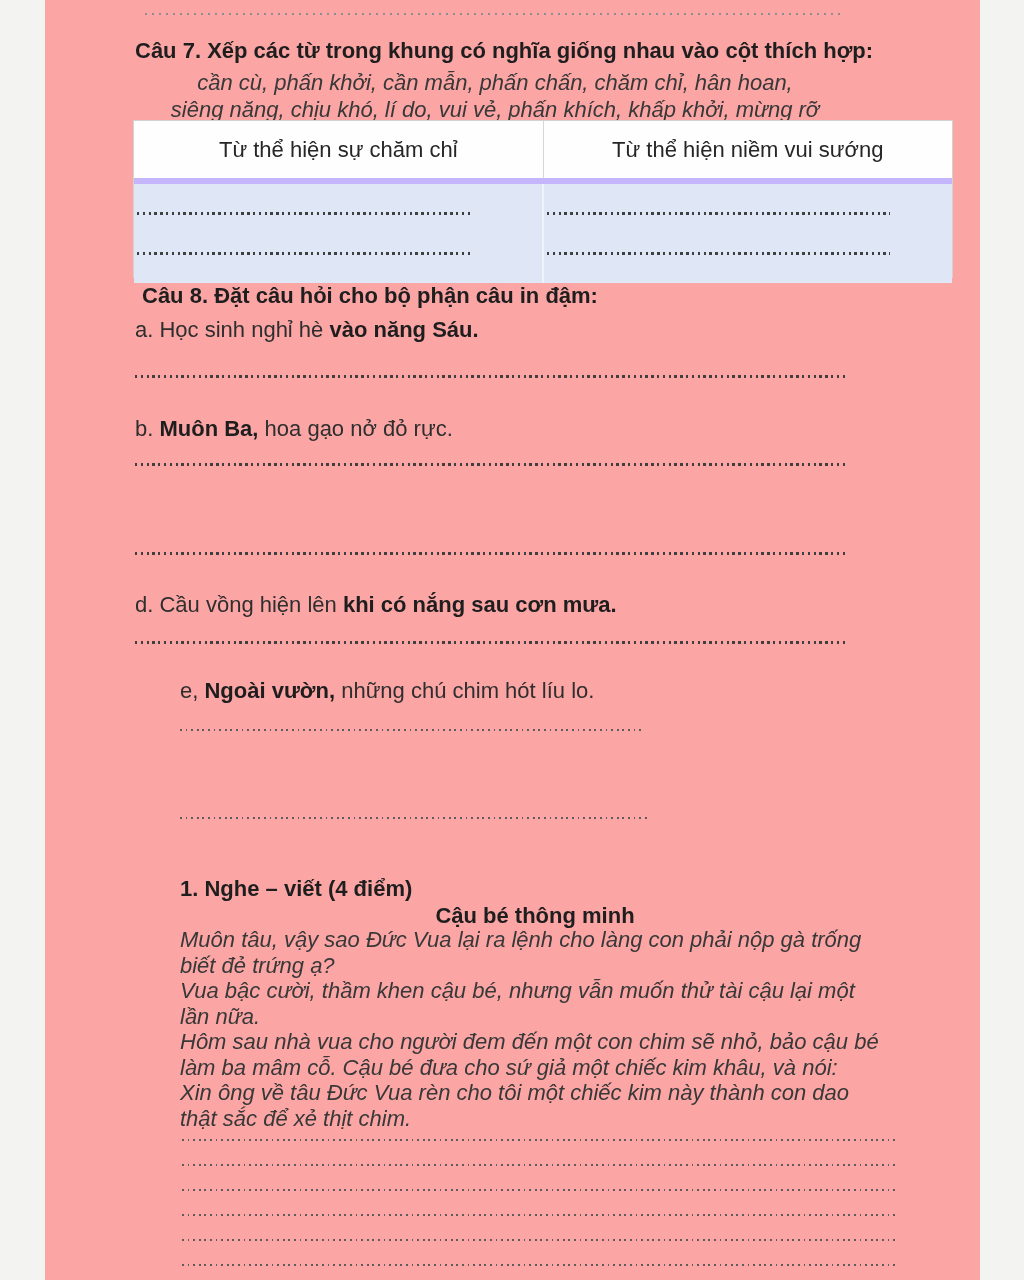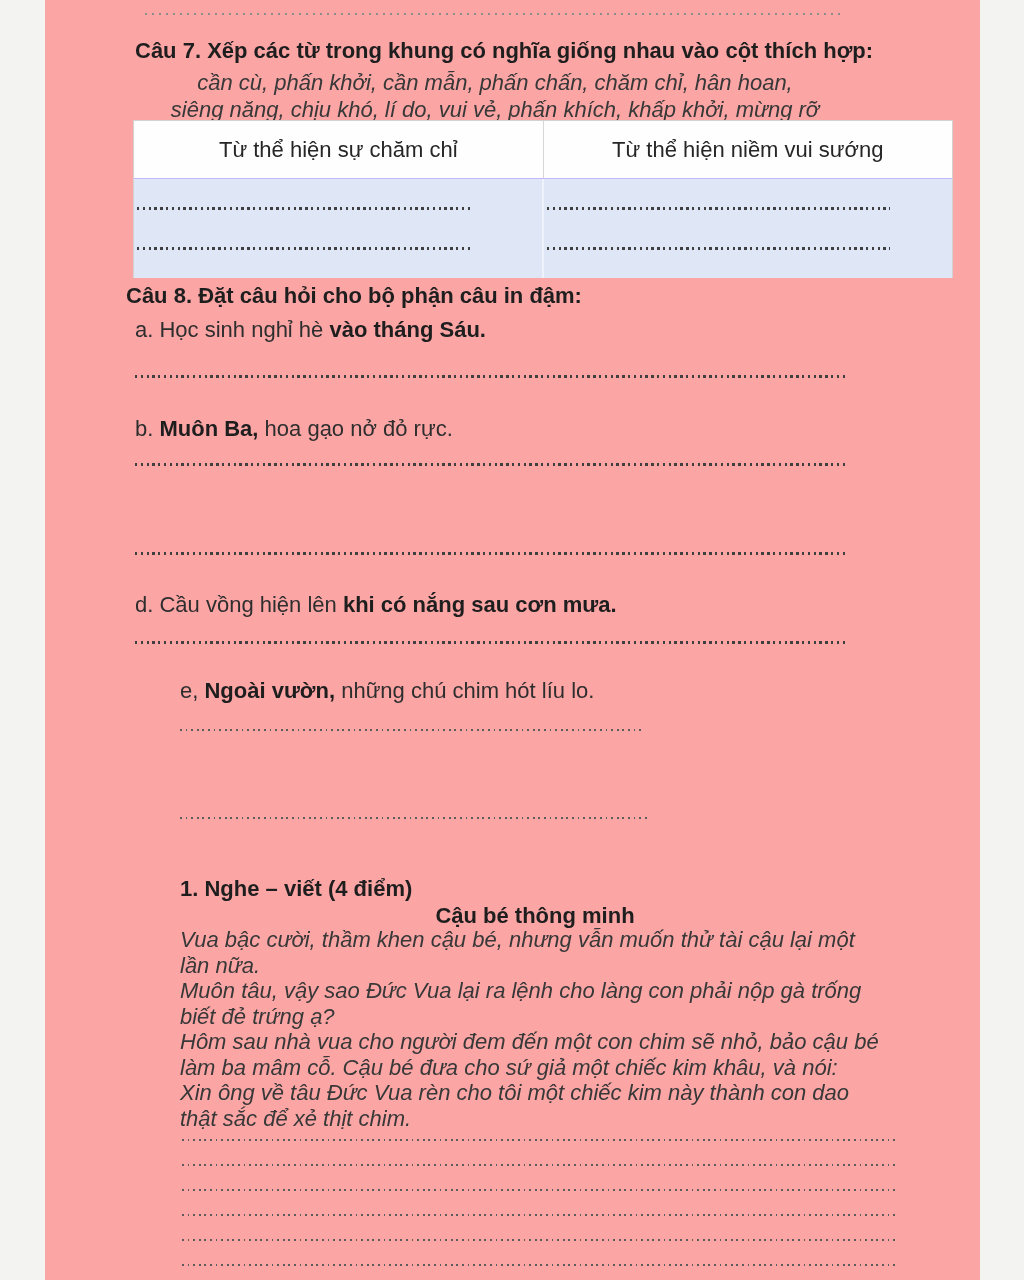--- a/index.html
+++ b/index.html
@@ -19,21 +19,21 @@
   .center{text-align:center;}
   
   .dots{height:3px;background:repeating-linear-gradient(90deg,#3f3f3f 0 2.3px,transparent 2.3px 5.8px);}
   .dots.fine{height:2px;background:repeating-linear-gradient(90deg,#5c5c5c 0 1.9px,transparent 1.9px 5.6px);}
   .dots.rule{height:2px;background:repeating-linear-gradient(90deg,#8d8d8d 0 1.8px,transparent 1.8px 7px);}
   
   .word-table{
     position:absolute;left:133px;top:120px;width:820px;height:158px;
     border:1px solid #d2d2d2;box-sizing:border-box;background:#fff;
   }
-  .word-table .thead{display:flex;height:57px;background:#fefefe;border-bottom:1px solid #c4b5fd;}
+  .word-table .thead{display:flex;height:57px;background:#fefefe;border-bottom:6px solid #c4b5fd;}
   .word-table .th{
     flex:1;display:flex;align-items:center;justify-content:center;
     font-size:22px;color:#262626;
   }
   .word-table .th + .th{border-left:1px solid #d6d6d6;}
   .word-table .tbody{display:flex;height:99px;background:#dfe7f6;}
   .word-table .td{flex:1;padding-top:28px;box-sizing:border-box;}
   .word-table .td + .td{border-left:2px solid #eef2fa;}
   .word-table .td .dots{margin-left:3px;margin-bottom:37px;}
   .paras p{margin:0;font-size:22px;line-height:25.5px;font-style:italic;color:#383838;}
@@ -63,44 +63,44 @@
         <div class="dots" style="width:82%;"></div>
         <div class="dots" style="width:82%;"></div>
       </div>
       <div class="td">
         <div class="dots" style="width:84%;"></div>
         <div class="dots" style="width:84%;"></div>
       </div>
     </div>
   </div>
 
-  <div class="abs t bold" style="left:126px;top:283px;">Câu 8. Đặt câu hỏi cho bộ phận câu in đậm:</div>
+  <div class="abs t bold" style="left:142px;top:283px;">Câu 8. Đặt câu hỏi cho bộ phận câu in đậm:</div>
 
-  <div class="abs t" style="left:135px;top:317px;"><span>a. Học sinh nghỉ hè </span><span class="bold">vào tháng Sáu.</span><span></span></div>
+  <div class="abs t" style="left:135px;top:317px;"><span>a. Học sinh nghỉ hè </span><span class="bold">vào năng Sáu.</span><span></span></div>
   <div class="abs dots" style="left:135px;top:375px;width:710px;"></div>
 
   <div class="abs t" style="left:135px;top:416px;"><span>b. </span><span class="bold">Muôn Ba,</span><span> hoa gạo nở đỏ rực.</span></div>
   <div class="abs dots" style="left:135px;top:463px;width:710px;"></div>
 
   <div class="abs dots" style="left:135px;top:552px;width:710px;"></div>
 
   <div class="abs t" style="left:135px;top:592px;"><span>d. Cầu vồng hiện lên </span><span class="bold">khi có nắng sau cơn mưa.</span><span></span></div>
   <div class="abs dots" style="left:135px;top:641px;width:710px;"></div>
 
   <div class="abs t" style="left:180px;top:678px;"><span>e, </span><span class="bold">Ngoài vườn,</span><span> những chú chim hót líu lo.</span></div>
   <div class="abs dots fine" style="left:180px;top:729px;width:462px;"></div>
 
   <div class="abs dots fine" style="left:180px;top:817px;width:468px;"></div>
 
   <div class="abs t bold" style="left:180px;top:876px;">1. Nghe – viết (4 điểm)</div>
   <div class="abs t bold center" style="left:180px;top:903px;width:710px;">Cậu bé thông minh</div>
 
   <div class="abs paras" style="left:180px;top:927px;width:710px;">
+    <p>Muôn tâu, vậy sao Đức Vua lại ra lệnh cho làng con phải nộp gà trống biết đẻ trứng ạ?</p>
     <p>Vua bậc cười, thầm khen cậu bé, nhưng vẫn muốn thử tài cậu lại một lần nữa.</p>
-    <p>Muôn tâu, vậy sao Đức Vua lại ra lệnh cho làng con phải nộp gà trống biết đẻ trứng ạ?</p>
     <p>Hôm sau nhà vua cho người đem đến một con chim sẽ nhỏ, bảo cậu bé làm ba mâm cỗ. Cậu bé đưa cho sứ giả một chiếc kim khâu, và nói:</p>
     <p>Xin ông về tâu Đức Vua rèn cho tôi một chiếc kim này thành con dao thật sắc để xẻ thịt chim.</p>
   </div>
 
   <div class="abs writing" style="left:182px;top:1139px;width:713px;">
     <div class="dots fine"></div>
     <div class="dots fine"></div>
     <div class="dots fine"></div>
     <div class="dots fine"></div>
     <div class="dots fine"></div>

